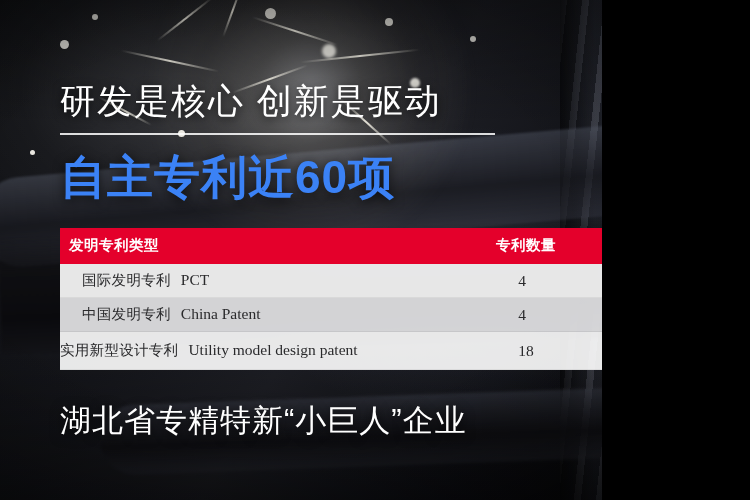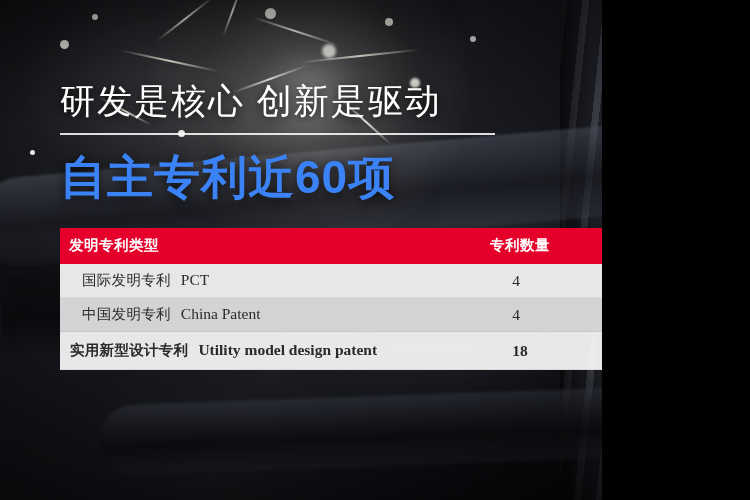--- a/index.html
+++ b/index.html
@@ -177,21 +177,21 @@
     font-size: 15.5px;
     margin-left: 10px;
   }
   .table tbody td.cell-count {
     text-align: center;
     width: 150px;
     padding-right: 8px;
     font-family: "Liberation Serif", serif;
     font-size: 15.5px;
   }
-  .table tbody tr.tall td { padding: 9px 10px; font-weight: bold; }
+  .table tbody tr.tall td { padding: 9px 0; }
 
   .footline {
     position: absolute;
     left: 60px;
     top: 400px;
     color: #ffffff;
     font-size: 31px;
     letter-spacing: 1px;
     white-space: nowrap;
     text-shadow: 0 2px 12px rgba(0,0,0,0.85);
@@ -260,14 +260,15 @@
         </tr>
         <tr class="tall">
           <td class="cell-type">
             <span class="cn">实用新型设计专利</span><span class="en">Utility model design patent</span>
           </td>
           <td class="cell-count">18</td>
         </tr>
       </tbody>
     </table>
 
+    <div class="footline">湖北省专精特新“小巨人”企业</div>
   </div>
 </div>
 
 </body></html>

